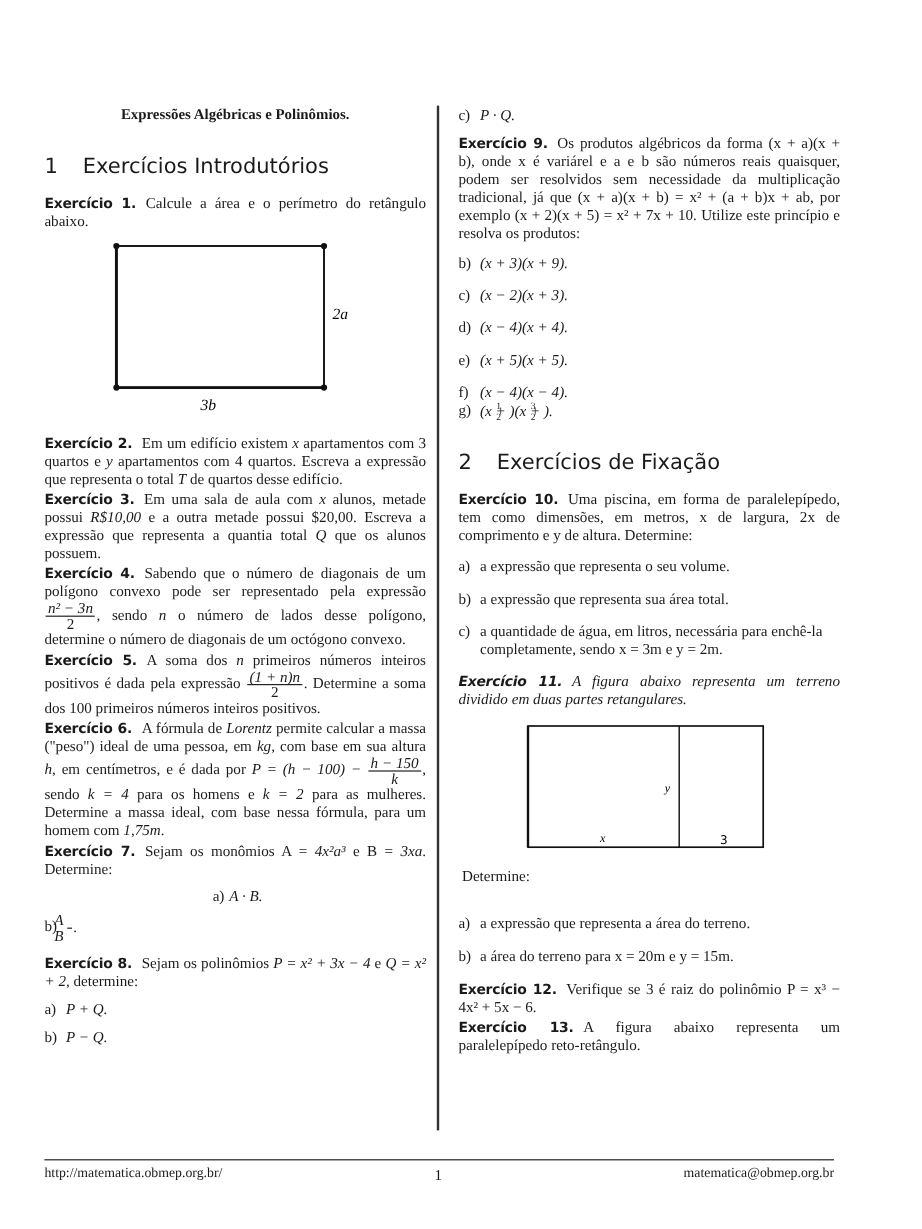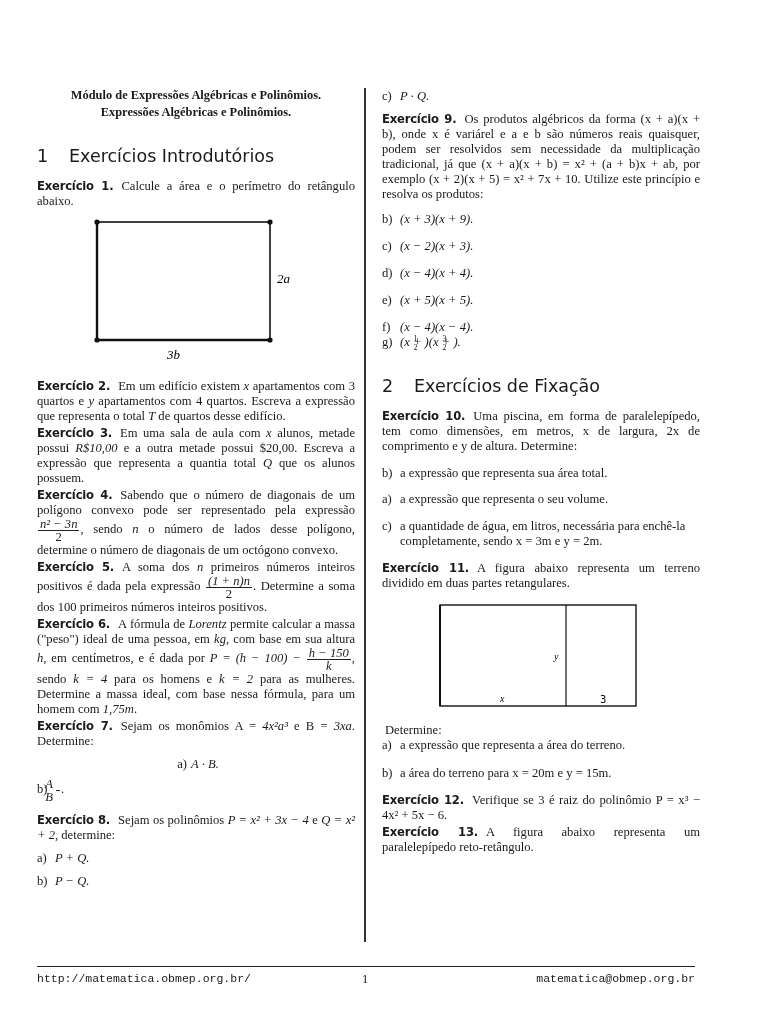--- a/index.html
+++ b/index.html
@@ -17,29 +17,28 @@
     .item { margin:0; padding-left:18px; text-indent:-18px; }
     .item .mark { display:inline-block; width:18px; text-indent:0; }
     i, .m { font-style:italic; }
     .frac { display:inline-block; vertical-align:middle; text-align:center; margin:0 1px; line-height:12px; }
     .frac > span { display:block; padding:0 2px; }
     .frac > span.top { border-bottom:1px solid #222; }
     .sfrac { display:inline-block; vertical-align:middle; text-align:center; font-size:8px; line-height:8px; }
     .sfrac > span { display:block; }
     .sfrac > span.top { border-bottom:0.8px solid #222; }
     .footer-line { position:absolute; left:37px; width:658px; top:966px; height:1px; background:#222; }
-    .footer { position:absolute; top:971px; font-family:Liberation Mono, monospace; font-size:11.5px;text-align:center; }
+    .footer { position:absolute; top:971px; font-family:Liberation Serif, serif; font-size:11.5px;text-align:center; }
     .pagenum { position:absolute; top:972px; left:362px; font-family:"Liberation Serif", serif; font-size:12.5px; }
     svg text { font-family:"Liberation Serif", serif; font-style:italic; }
   </style>
 </head>
 <body>
 
 <div class="col" id="left">
-  <p class="doc-title">Módulo de Expressões Algébricas e Polinômios.</p>
   <p class="doc-title">Expressões Algébricas e Polinômios.</p>
 
   <h2 style="margin-top:25px;"><span class="num">1</span><span>Exercícios Introdutórios</span></h2>
 
   <p class="ex" style="margin-top:12px;">
     <span class="lbl">Exercício 1.</span><span>Calcule a área e o perímetro do retângulo abaixo.</span>
   </p>
 
   <svg width="318" height="150" style="display:block;margin-top:6px;">
     <rect x="60" y="7" width="173" height="118" fill="none" stroke="#111" stroke-width="1.6"></rect>
@@ -102,39 +101,39 @@
     <p class="item" style="margin-bottom:12px;"><span class="mark">e)</span><i>(x + 5)(x + 5).</i></p>
     <p class="item" style="margin-bottom:0;"><span class="mark">f)</span><i>(x − 4)(x − 4).</i></p>
     <p class="item"><span class="mark">g)</span><i>(x + </i><span class="sfrac"><span class="top">1</span><span>2</span></span><i>)(x + </i><span class="sfrac"><span class="top">3</span><span>2</span></span><i>).</i></p>
   </div>
 
   <h2 style="margin-top:23px;"><span class="num">2</span><span>Exercícios de Fixação</span></h2>
 
   <p class="ex" style="margin-top:12px;">
     <span class="lbl">Exercício 10.</span><span>Uma piscina, em forma de paralelepípedo, tem como dimensões, em metros, x de largura, 2x de comprimento e y de altura. Determine:</span>
   </p>
+  <p class="item" style="margin-top:11px;"><span class="mark">a)</span><span>a expressão que representa o seu volume.</span></p>
   <p class="item" style="margin-top:12px;"><span class="mark">b)</span><span>a expressão que representa sua área total.</span></p>
-  <p class="item" style="margin-top:11px;"><span class="mark">a)</span><span>a expressão que representa o seu volume.</span></p>
   <p class="item" style="margin-top:12px;"><span class="mark">c)</span><span>a quantidade de água, em litros, necessária para enchê-la completamente, sendo x = 3m e y = 2m.</span></p>
 
-  <p class="ex" style="margin-top:12px;">
+  <p class="ex" style="margin-top:12px;font-style:italic;">
     <span class="lbl">Exercício 11.</span><span>A figura abaixo representa um terreno dividido em duas partes retangulares.</span>
   </p>
 
   <svg width="318" height="112" style="display:block;margin-top:12px;">
     <rect x="58" y="2" width="196" height="101" fill="none" stroke="#111" stroke-width="1.4"></rect>
     <line x1="58" y1="2" x2="58" y2="103" stroke="#111" stroke-width="2"></line>
     <line x1="184" y1="2" x2="184" y2="103" stroke="#111" stroke-width="1.2"></line>
     <text x="172" y="57" font-size="10">y</text>
     <text x="118" y="99" font-size="10">x</text>
     <text x="218" y="100" font-size="10" style="font-style:normal;font-family:'DejaVu Sans',sans-serif;">3</text>
   </svg>
 
   <p style="margin:8px 0 0 3px;">Determine:</p>
-  <p class="item" style="margin-top:0;"><span class="mark">a)</span><span>a expressão que representa a área do terreno.</span></p>
+  <p class="item" style="margin-top:24px;"><span class="mark">a)</span><span>a expressão que representa a área do terreno.</span></p>
   <p class="item" style="margin-top:13px;"><span class="mark">b)</span><span>a área do terreno para x = 20m e y = 15m.</span></p>
 
   <p class="ex" style="margin-top:12px;">
     <span class="lbl">Exercício 12.</span><span>Verifique se 3 é raiz do polinômio P = x³ − 4x² + 5x − 6.</span>
   </p>
   <p class="ex" style="margin-top:2px;">
     <span class="lbl">Exercício 13.</span><span>A figura abaixo representa um paralelepípedo reto-retângulo.</span>
   </p>
 </div>
 

